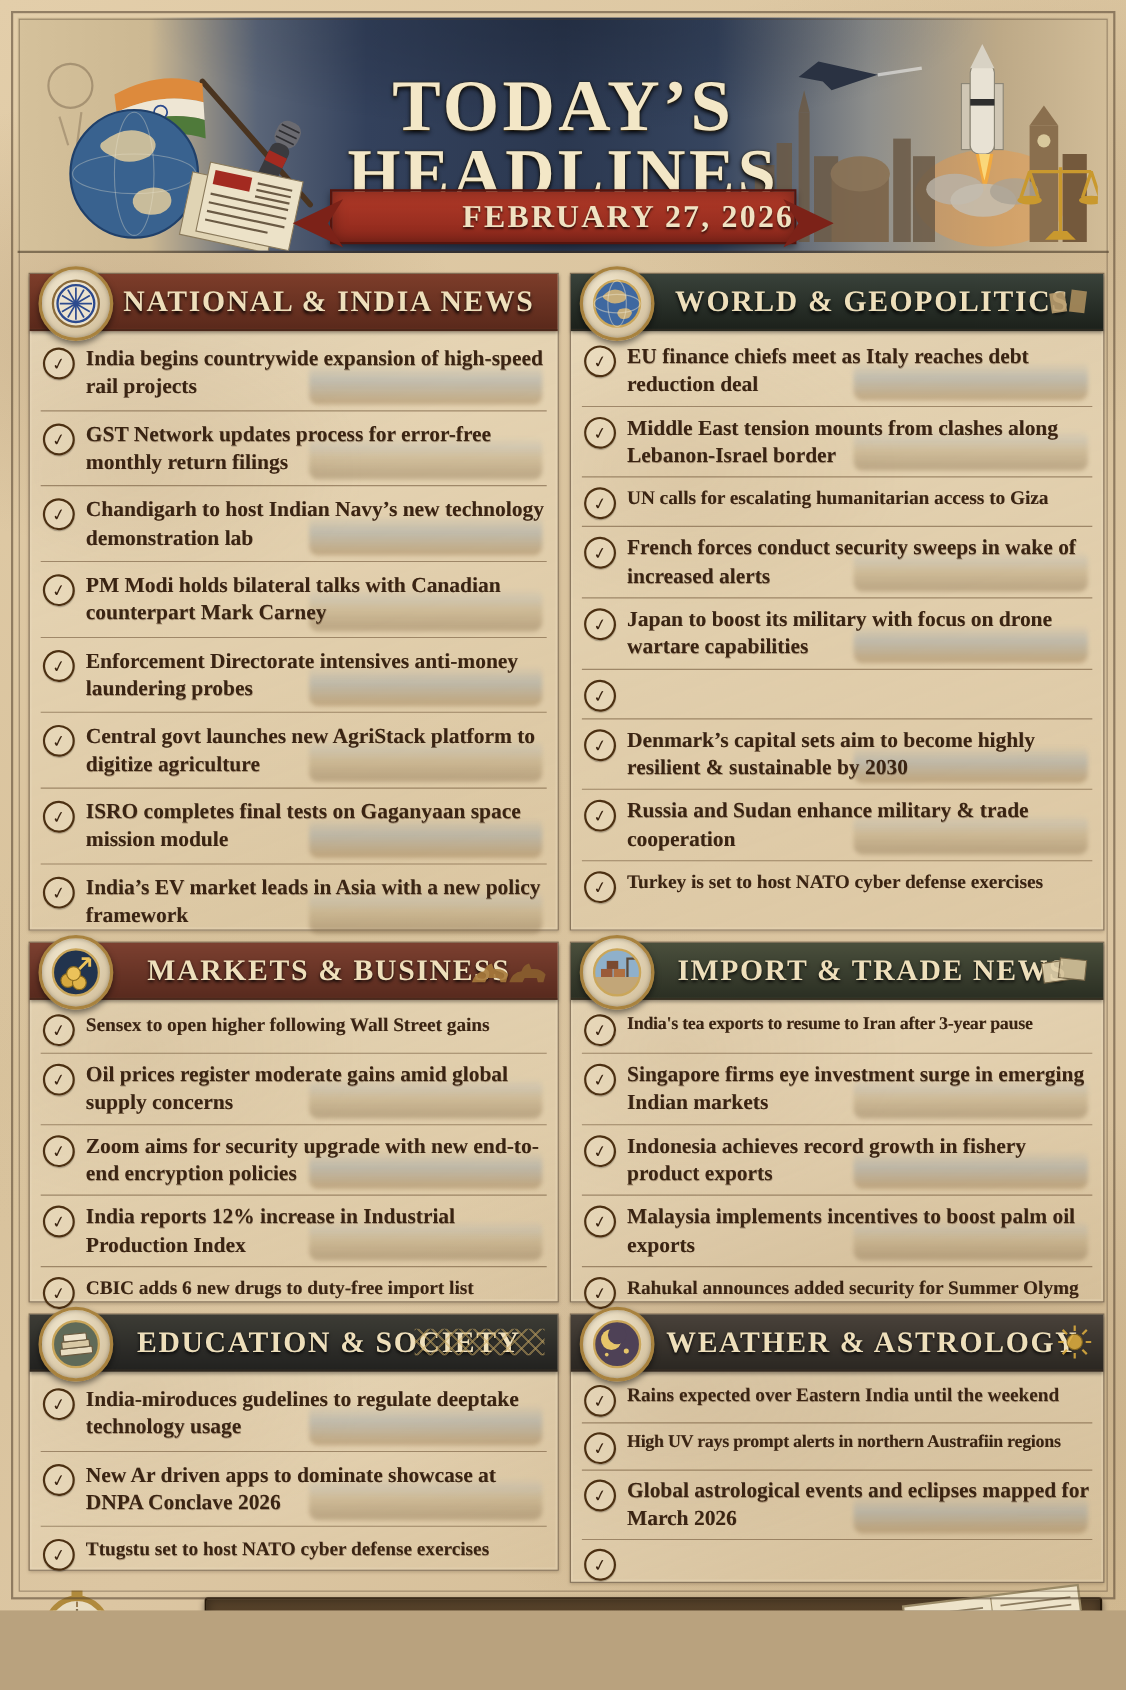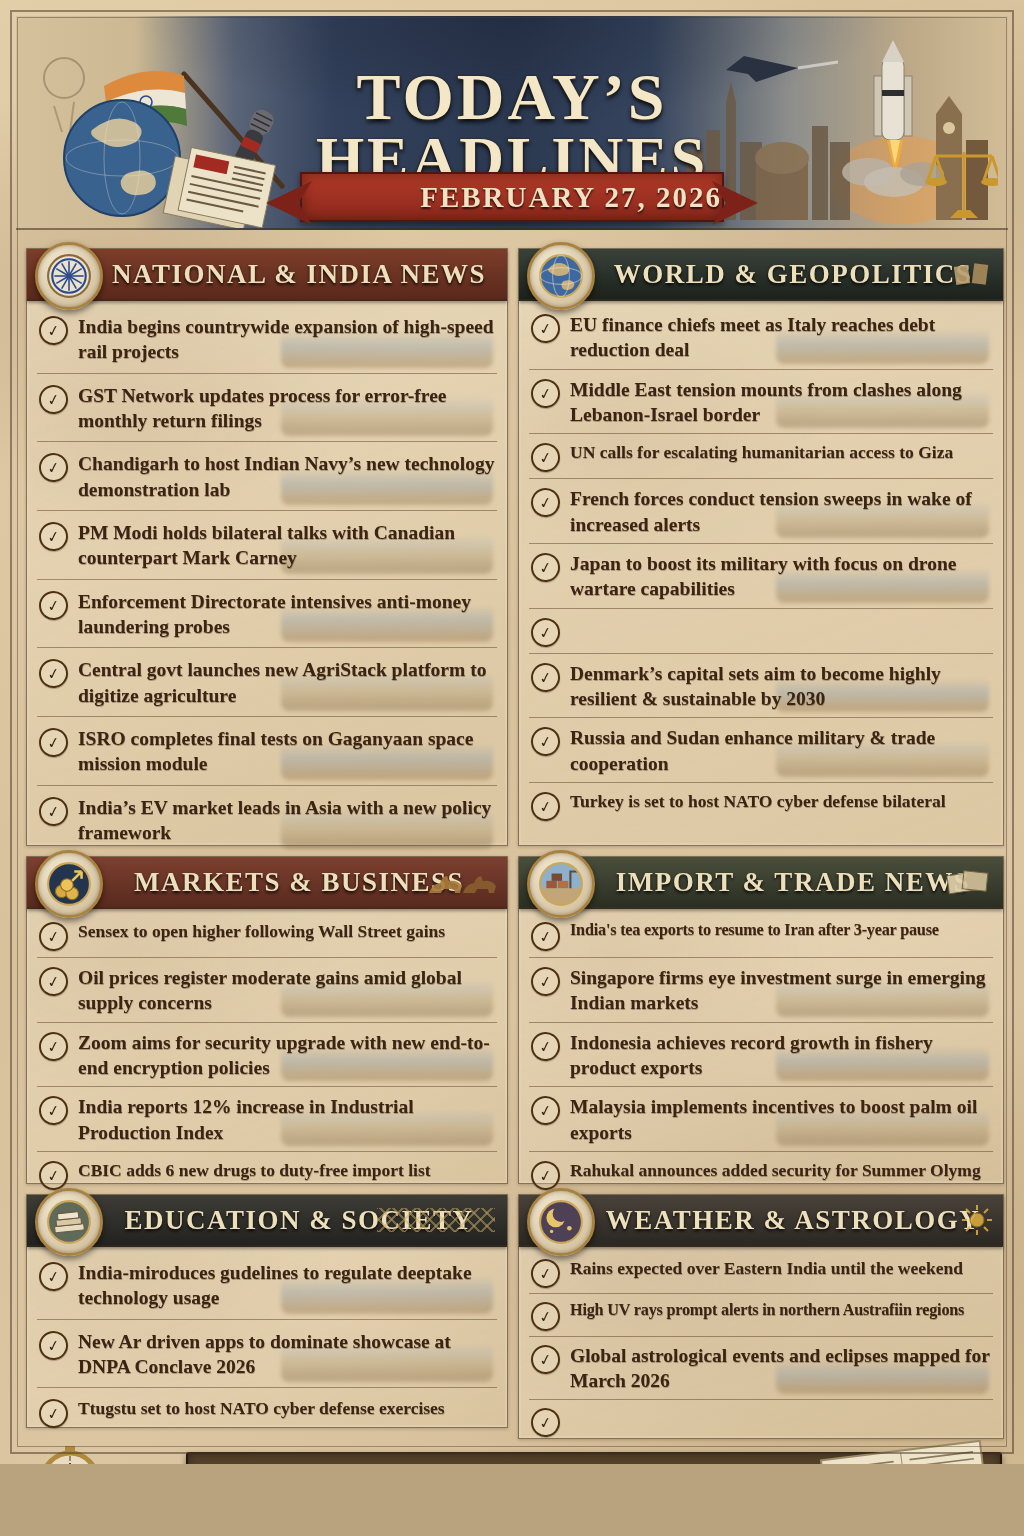--- a/index.html
+++ b/index.html
@@ -284,21 +284,21 @@
           <span class="chk">✓</span>
           <p class="hl">Middle East tension mounts from clashes along Lebanon-Israel border</p>
           <i class="art"></i>
         </div>
       <div class="item">
           <span class="chk">✓</span>
           <p class="hl small">UN calls for escalating humanitarian access to Giza</p>
         </div>
       <div class="item">
           <span class="chk">✓</span>
-          <p class="hl">French forces conduct tension sweeps in wake of increased alerts</p>
+          <p class="hl">French forces conduct security sweeps in wake of increased alerts</p>
           <i class="art"></i>
         </div>
       <div class="item">
           <span class="chk">✓</span>
           <p class="hl">Japan to boost its military with focus on drone wartare capabilities</p>
           <i class="art"></i>
         </div>
       <div class="item">
           <span class="chk">✓</span>
         </div>
@@ -307,21 +307,21 @@
           <p class="hl">Denmark’s capital sets aim to become highly resilient &amp; sustainable by 2030</p>
           <i class="art"></i>
         </div>
       <div class="item">
           <span class="chk">✓</span>
           <p class="hl">Russia and Sudan enhance military &amp; trade cooperation</p>
           <i class="art"></i>
         </div>
       <div class="item">
           <span class="chk">✓</span>
-          <p class="hl small">Turkey is set to host NATO cyber defense bilateral</p>
+          <p class="hl small">Turkey is set to host NATO cyber defense exercises</p>
         </div>
     </div>
   </section>
 
   <section class="section s3">
     <header class="shead sh3">
       <span class="badge">
         <svg width="46" height="46" viewBox="0 0 44 44">
           <circle cx="22" cy="22" r="20" fill="#22344e" stroke="#caa65a" stroke-width="2"></circle>
           <circle cx="15" cy="29" r="6" fill="#d8a93e" stroke="#8a6a1e"></circle>

